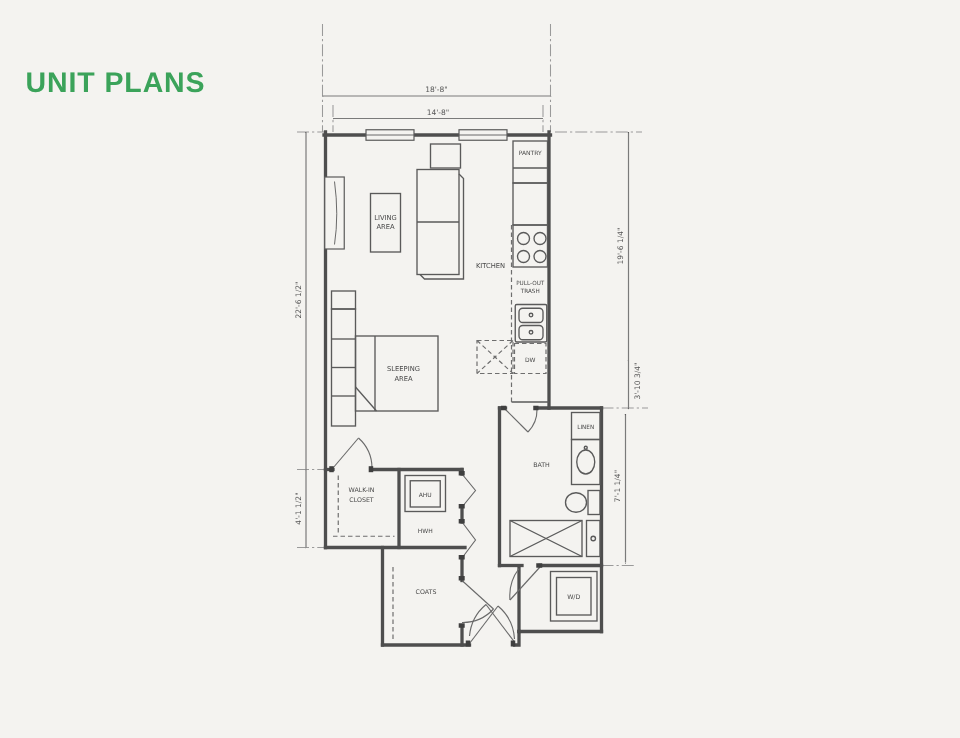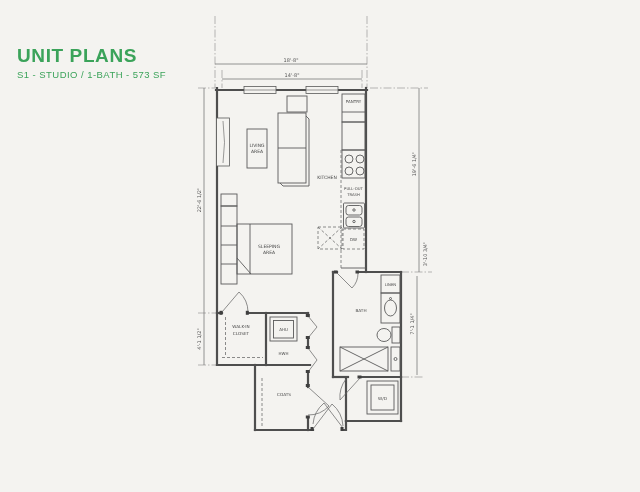--- a/index.html
+++ b/index.html
@@ -23,21 +23,20 @@
   svg .dimtext{fill:#565656;font-size:5px;}
   svg .rlabel{fill:#4a4a4a;}
 </style>
 </head>
 <body>
 
 <div class="page">
 
   <div class="title-block">
     <h1>UNIT PLANS</h1>
-    <p class="subtitle">S1 - STUDIO / 1-BATH - 573 SF</p>
   </div>
 
   <svg width="640" height="492" viewBox="0 0 640 492">
     <defs>
       <marker id="tick" markerWidth="8" markerHeight="8" refX="0" refY="0" orient="auto" markerUnits="userSpaceOnUse">
         <path d="M-2.6,2.6 L2.6,-2.6" stroke="#5a5a5a" stroke-width="1" fill="none"></path>
       </marker>
     </defs>
 
     <g stroke="#9a9a9a" stroke-width="0.7" fill="none" stroke-dasharray="8 2 1.5 2">

